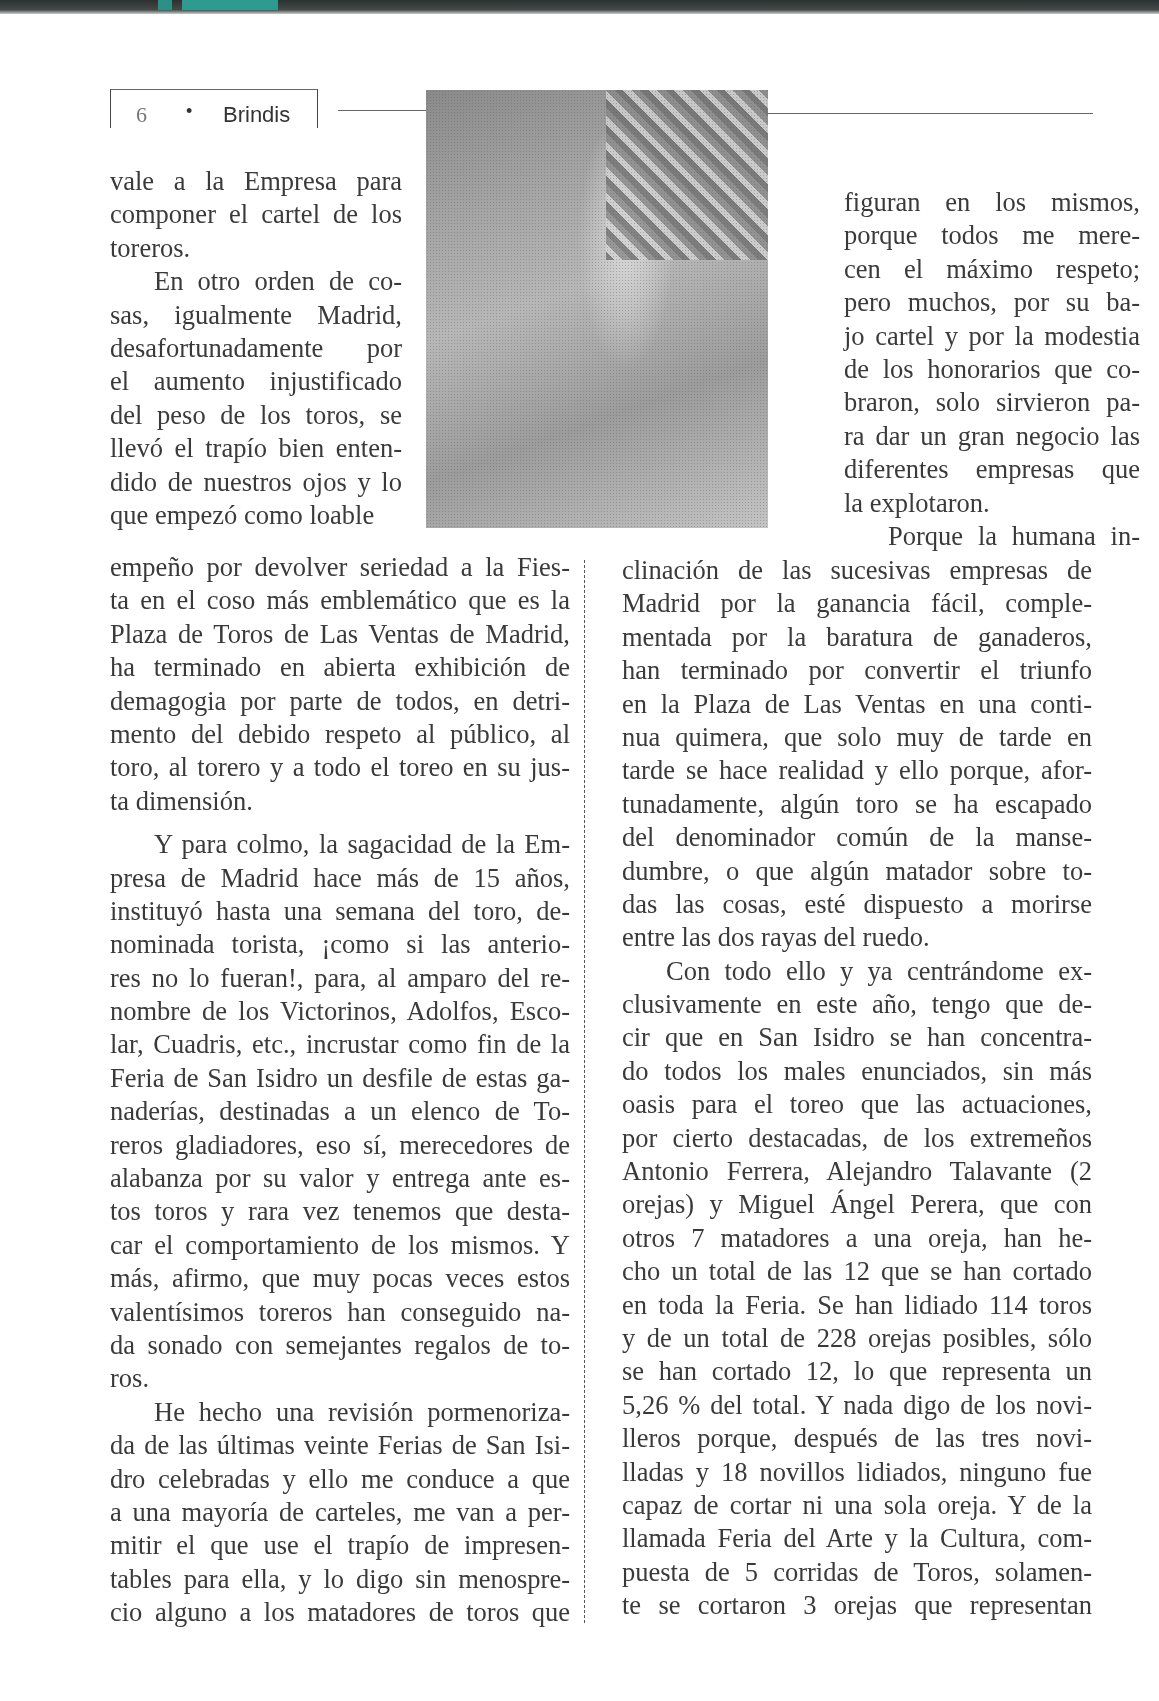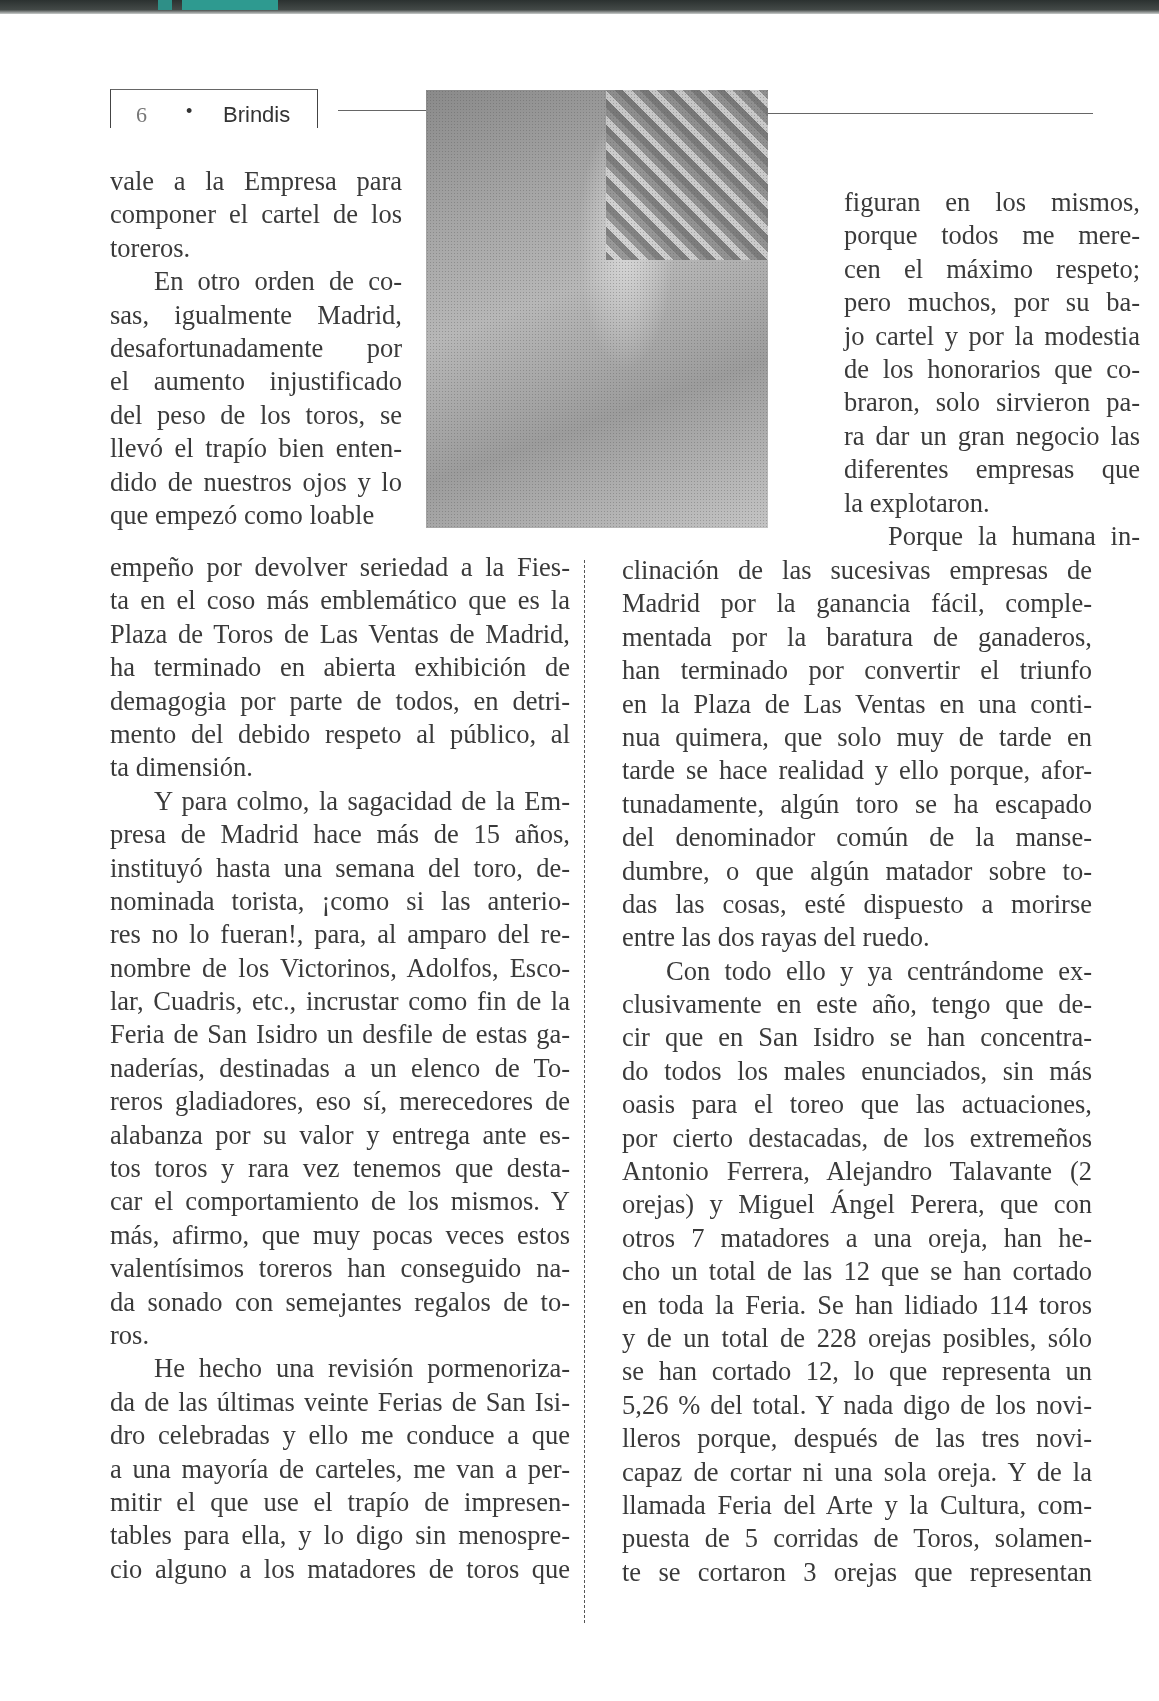--- a/index.html
+++ b/index.html
@@ -85,22 +85,23 @@
     <span class="ln">dido de nuestros ojos y lo</span>
     <span class="ln last">que empezó como loable</span>
   </div>
 <div class="col" id="left-bottom" style="left:110px; top:551px; width:460px;">
     <span class="ln">empeño por devolver seriedad a la Fies-</span>
     <span class="ln">ta en el coso más emblemático que es la</span>
     <span class="ln">Plaza de Toros de Las Ventas de Madrid,</span>
     <span class="ln">ha terminado en abierta exhibición de</span>
     <span class="ln">demagogia por parte de todos, en detri-</span>
     <span class="ln">mento del debido respeto al público, al</span>
+    <span class="ln">toro, al torero y a todo el toreo en su jus-</span>
     <span class="ln last">ta dimensión.</span>
-    <span class="ln ind" style="text-align-last: justify;">Y para colmo, la sagacidad de la Em-</span>
+    <span class="ln ind" style="text-align-last: justify; margin-top: 10px;">Y para colmo, la sagacidad de la Em-</span>
     <span class="ln">presa de Madrid hace más de 15 años,</span>
     <span class="ln">instituyó hasta una semana del toro, de-</span>
     <span class="ln">nominada torista, ¡como si las anterio-</span>
     <span class="ln">res no lo fueran!, para, al amparo del re-</span>
     <span class="ln">nombre de los Victorinos, Adolfos, Esco-</span>
     <span class="ln">lar, Cuadris, etc., incrustar como fin de la</span>
     <span class="ln">Feria de San Isidro un desfile de estas ga-</span>
     <span class="ln">naderías, destinadas a un elenco de To-</span>
     <span class="ln">reros gladiadores, eso sí, merecedores de</span>
     <span class="ln">alabanza por su valor y entrega ante es-</span>
@@ -152,19 +153,20 @@
     <span class="ln">por cierto destacadas, de los extremeños</span>
     <span class="ln">Antonio Ferrera, Alejandro Talavante (2</span>
     <span class="ln">orejas) y Miguel Ángel Perera, que con</span>
     <span class="ln">otros 7 matadores a una oreja, han he-</span>
     <span class="ln">cho un total de las 12 que se han cortado</span>
     <span class="ln">en toda la Feria. Se han lidiado 114 toros</span>
     <span class="ln">y de un total de 228 orejas posibles, sólo</span>
     <span class="ln">se han cortado 12, lo que representa un</span>
     <span class="ln">5,26 % del total. Y nada digo de los novi-</span>
     <span class="ln">lleros porque, después de las tres novi-</span>
+    <span class="ln">lladas y 18 novillos lidiados, ninguno fue</span>
     <span class="ln">capaz de cortar ni una sola oreja. Y de la</span>
     <span class="ln">llamada Feria del Arte y la Cultura, com-</span>
     <span class="ln">puesta de 5 corridas de Toros, solamen-</span>
     <span class="ln">te se cortaron 3 orejas que representan</span>
   </div>
 
 <div class="divider"></div>
 
 </body></html>

